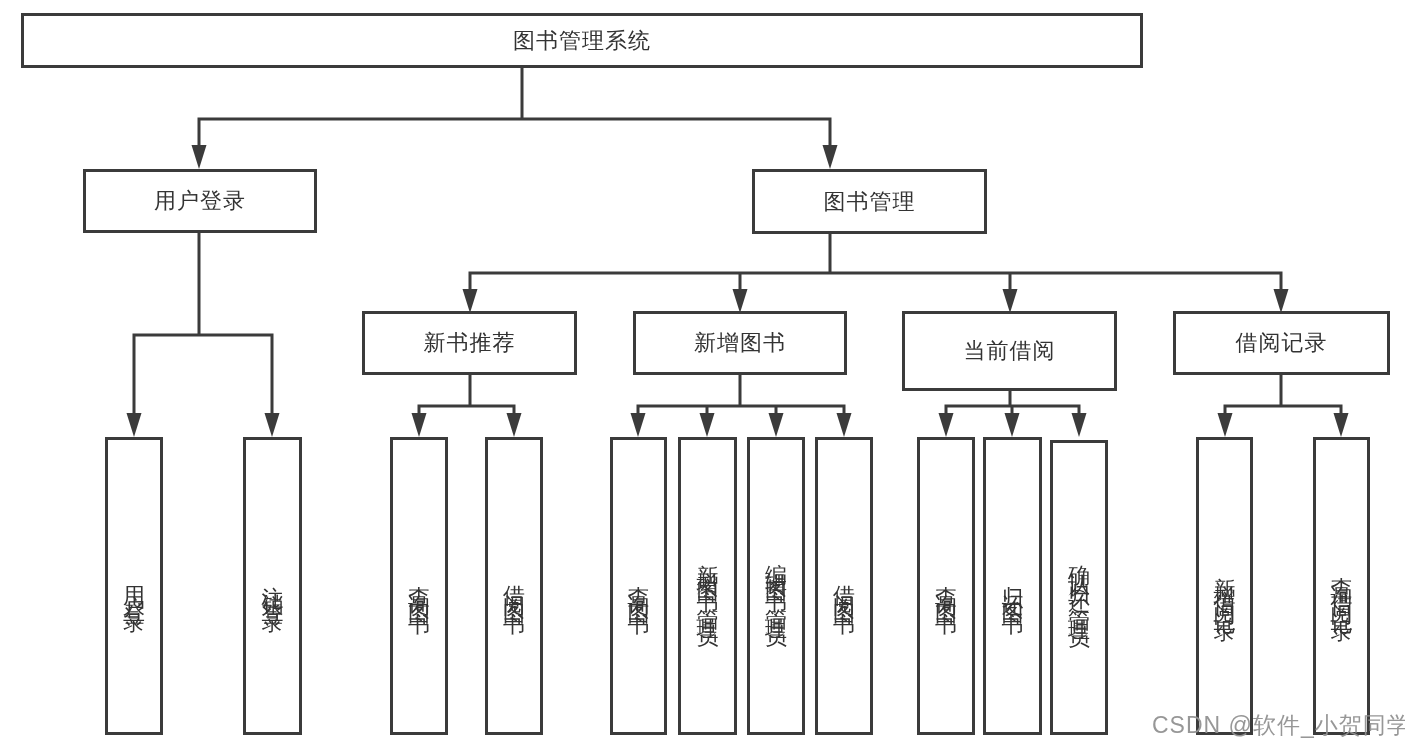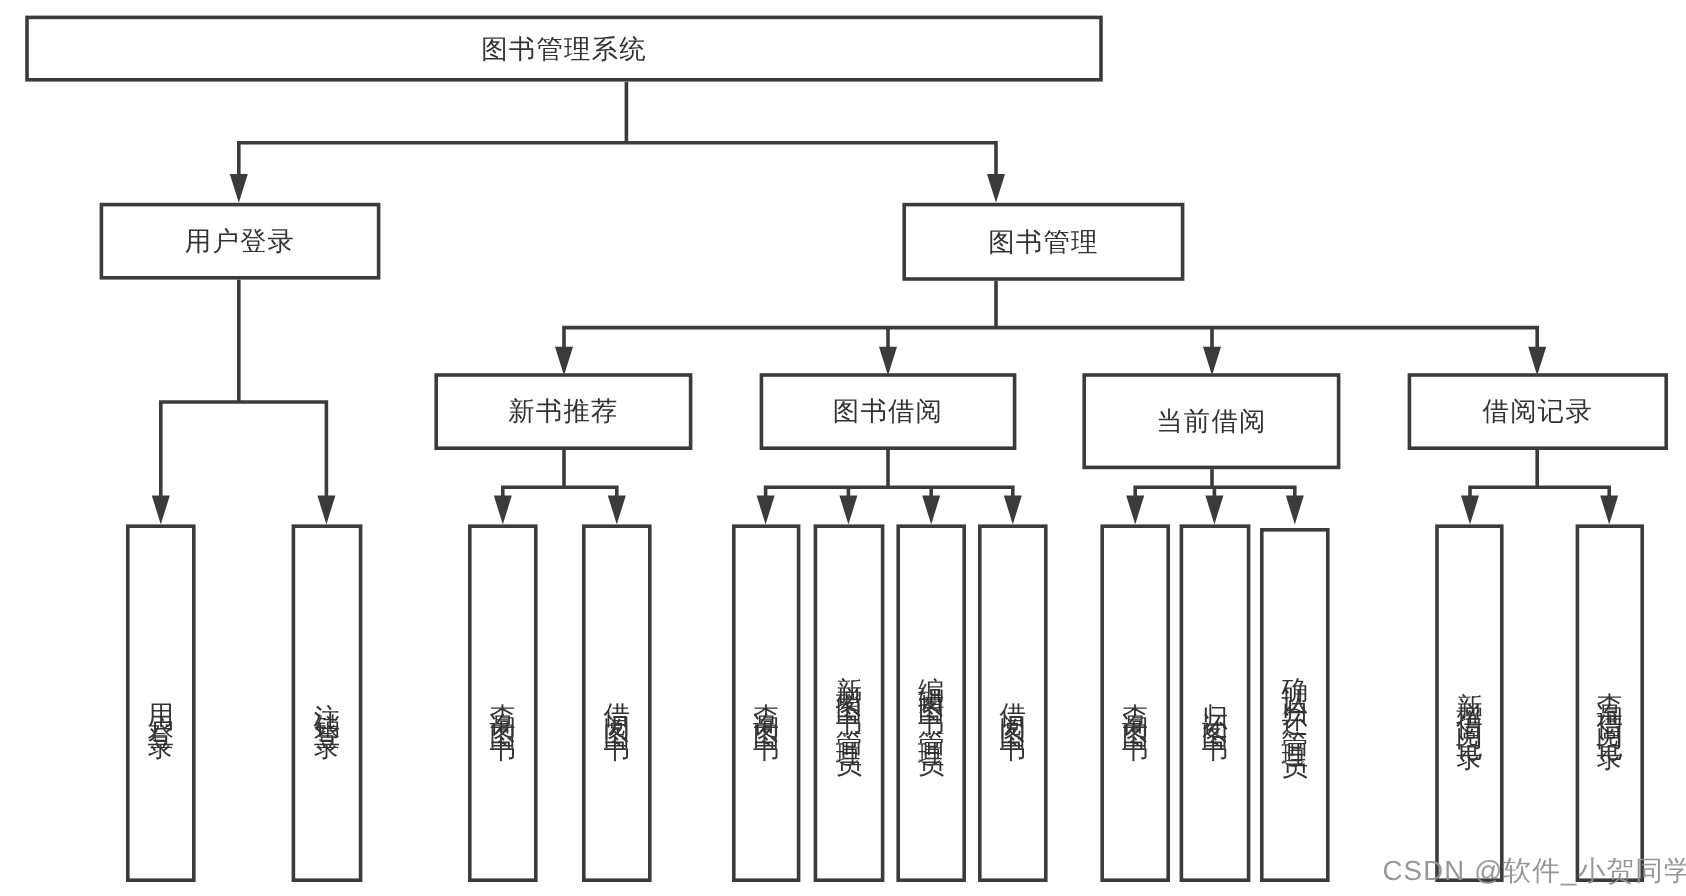--- a/index.html
+++ b/index.html
@@ -106,36 +106,36 @@
       M699.5,413 H714.5 L707,437 Z
       M768.5,413 H783.5 L776,437 Z
       M836.5,413 H851.5 L844,437 Z
       M938.5,413 H953.5 L946,437 Z
       M1004.5,413 H1019.5 L1012,437 Z
       M1071.5,413 H1086.5 L1079,437 Z
       M1217.5,413 H1232.5 L1225,437 Z
       M1333.5,413 H1348.5 L1341,437 Z"></path>
   </svg>
 
-  <div class="hnode" style="left:21px; top:13px; width:898px; height:55px;">
+  <div class="hnode" style="left:21px; top:13px; width:1122px; height:55px;">
     <span>图书管理系统</span>
   </div>
 
   <div class="hnode" style="left:83px; top:169px; width:234px; height:64px;">
     <span>用户登录</span>
   </div>
   <div class="hnode" style="left:712px; top:169px; width:235px; height:65px;margin-left:40px;">
     <span>图书管理</span>
   </div>
 
   <div class="hnode" style="left:362px; top:311px; width:215px; height:64px;">
     <span>新书推荐</span>
   </div>
   <div class="hnode" style="left:633px; top:311px; width:214px; height:64px;">
-    <span>图书借阅</span>
+    <span>新增图书</span>
   </div>
   <div class="hnode" style="left:902px; top:311px; width:215px; height:80px;">
     <span>当前借阅</span>
   </div>
   <div class="hnode" style="left:1173px; top:311px; width:217px; height:64px;">
     <span>借阅记录</span>
   </div>
 
   <div class="vnode" style="left:105px; width:58px;">
     <span class="vlabel">用户登录</span>

